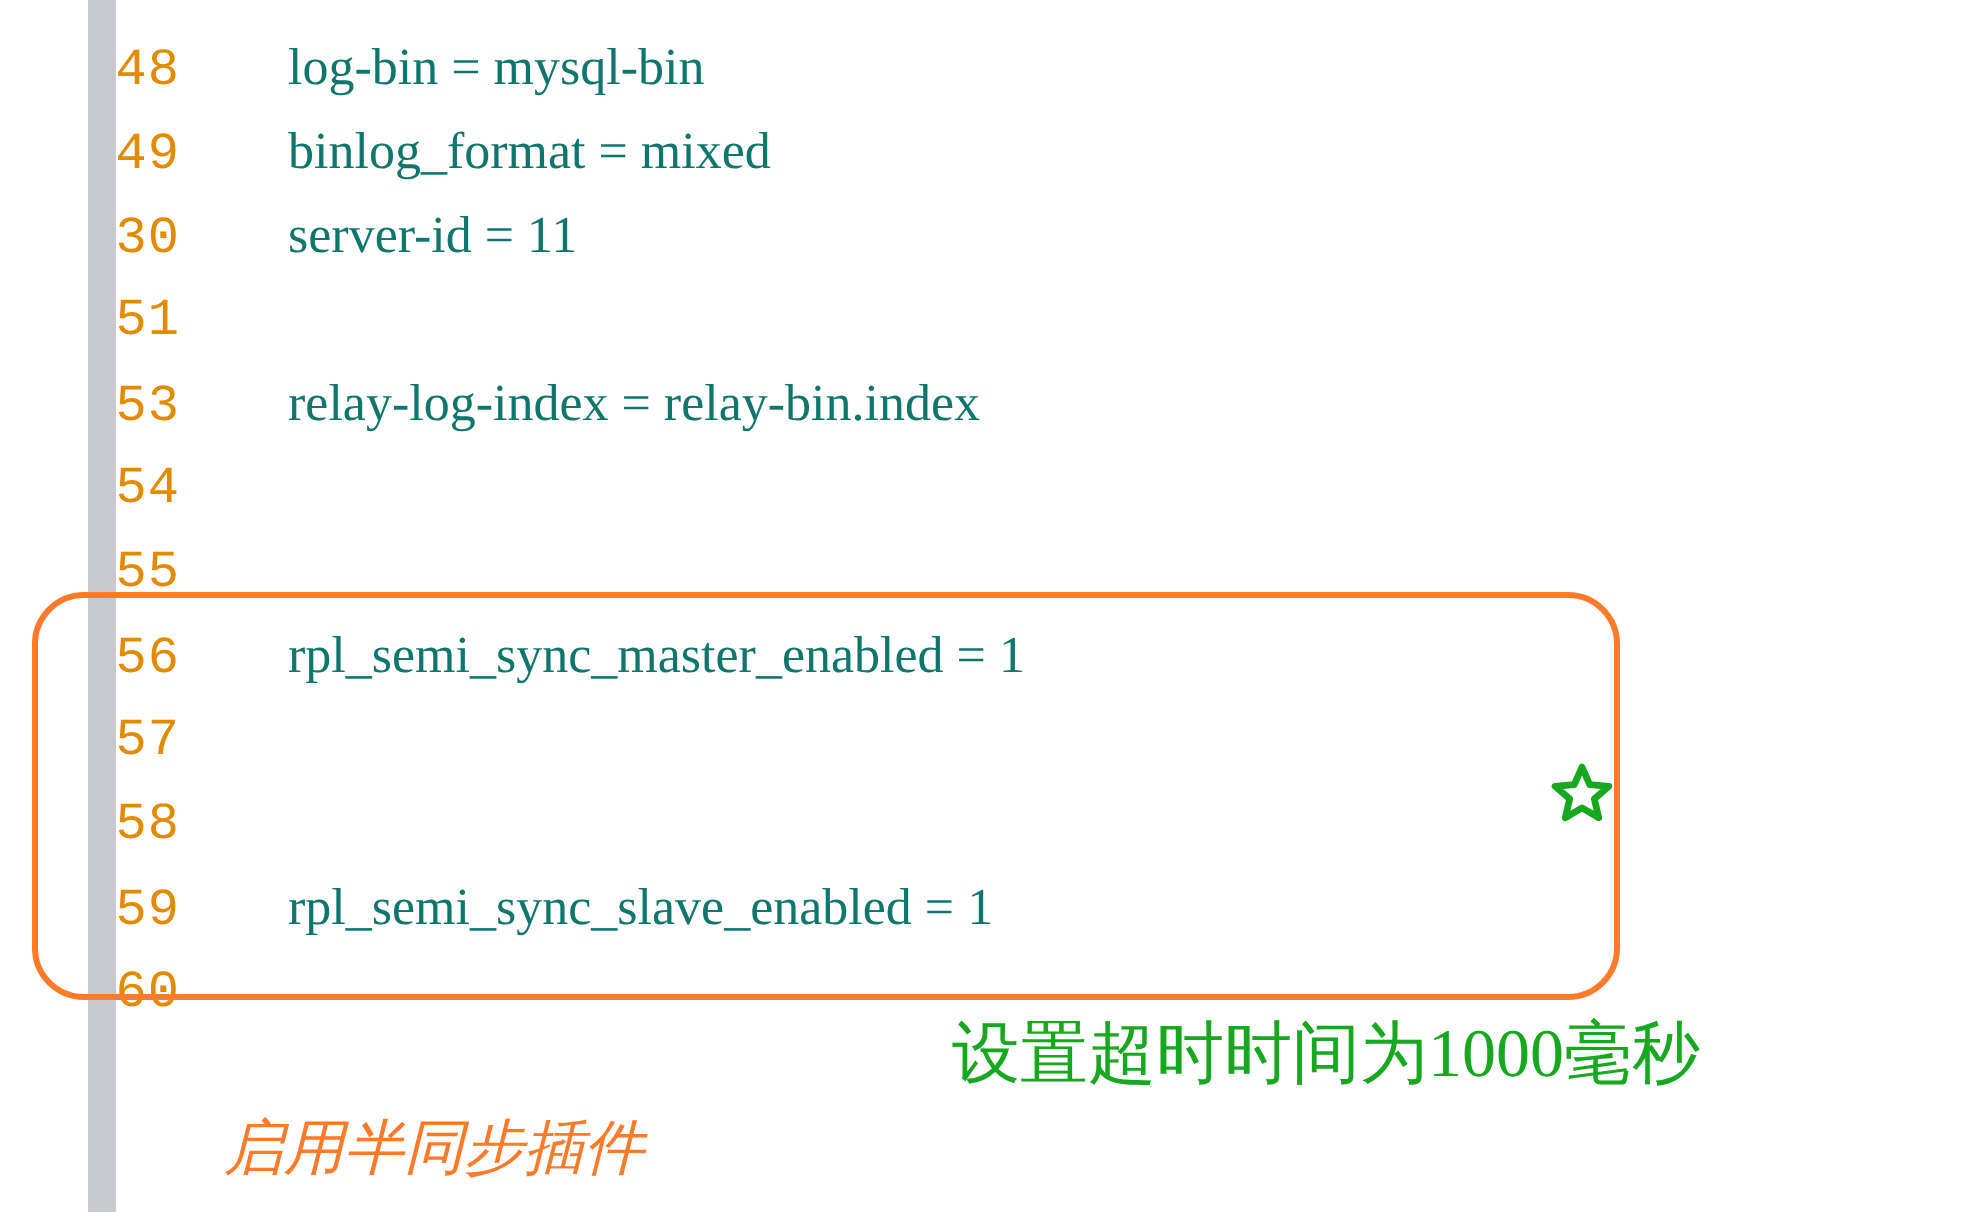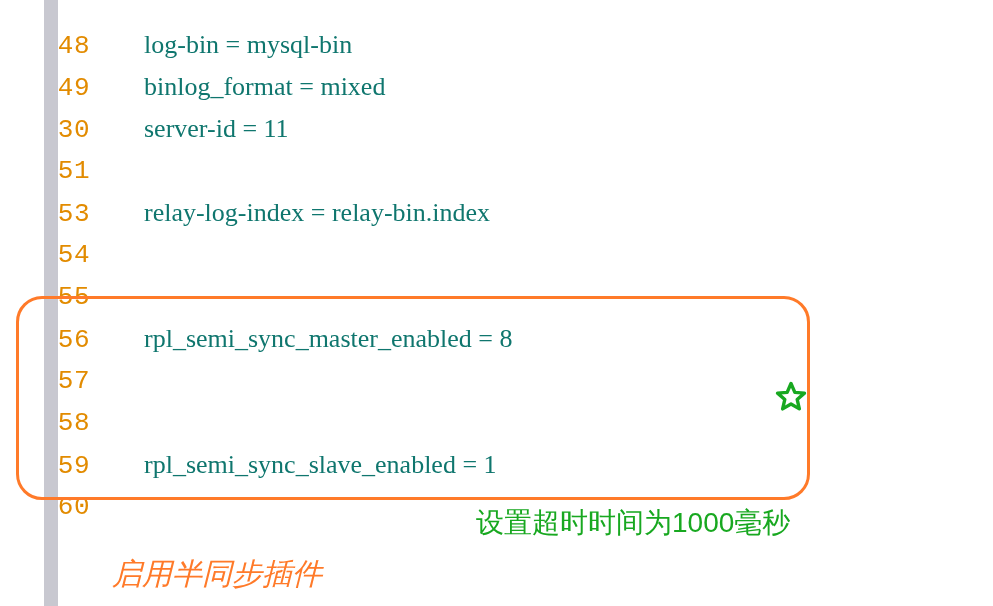--- a/index.html
+++ b/index.html
@@ -7,21 +7,21 @@
     padding: 0;
     width: 993px;
     height: 606px;
     background: #fff;
     font-family: "Courier New", Consolas, monospace;
     position: relative;
     overflow: hidden;
   }
   .editor {
     position: relative;
-    padding-top: 24px;
+    padding-top: 13px;
   }
   .left-stripe {
     position: absolute;
     left: 44px;
     top: 0;
     width: 14px;
     height: 606px;
     background: #c8c8d0;
   }
   .line {
@@ -63,22 +63,22 @@
     left: 774px;
     top: 380px;
     color: #18a820;
     width: 34px;
     height: 34px;
   }
   .annot-green {
     position: absolute;
     left: 476px;
     top: 504px;
-    font-family: Liberation Sans, sans-serif;
-    font-size: 28px;
+    font-family: Liberation Serif, serif;
+    font-size: 34px;
     color: #18a820;
     font-weight: 500;
   }
   .annot-orange {
     position: absolute;
     left: 112px;
     top: 554px;
     font-family: "Microsoft YaHei", "PingFang SC", sans-serif;
     font-size: 30px;
     color: #ff7a29;
@@ -115,21 +115,21 @@
   <div class="line">
     <span class="lineno">54</span>
     <span class="code"></span>
   </div>
   <div class="line">
     <span class="lineno">55</span>
     <span class="code"></span>
   </div>
   <div class="line">
     <span class="lineno">56</span>
-    <span class="code">rpl_semi_sync_master_enabled = 8</span>
+    <span class="code">rpl_semi_sync_master_enabled = 1</span>
   </div>
   <div class="line">
     <span class="lineno">57</span>
   </div>
   <div class="line">
     <span class="lineno">58</span>
     <span class="code"></span>
   </div>
   <div class="line">
     <span class="lineno">59</span>

